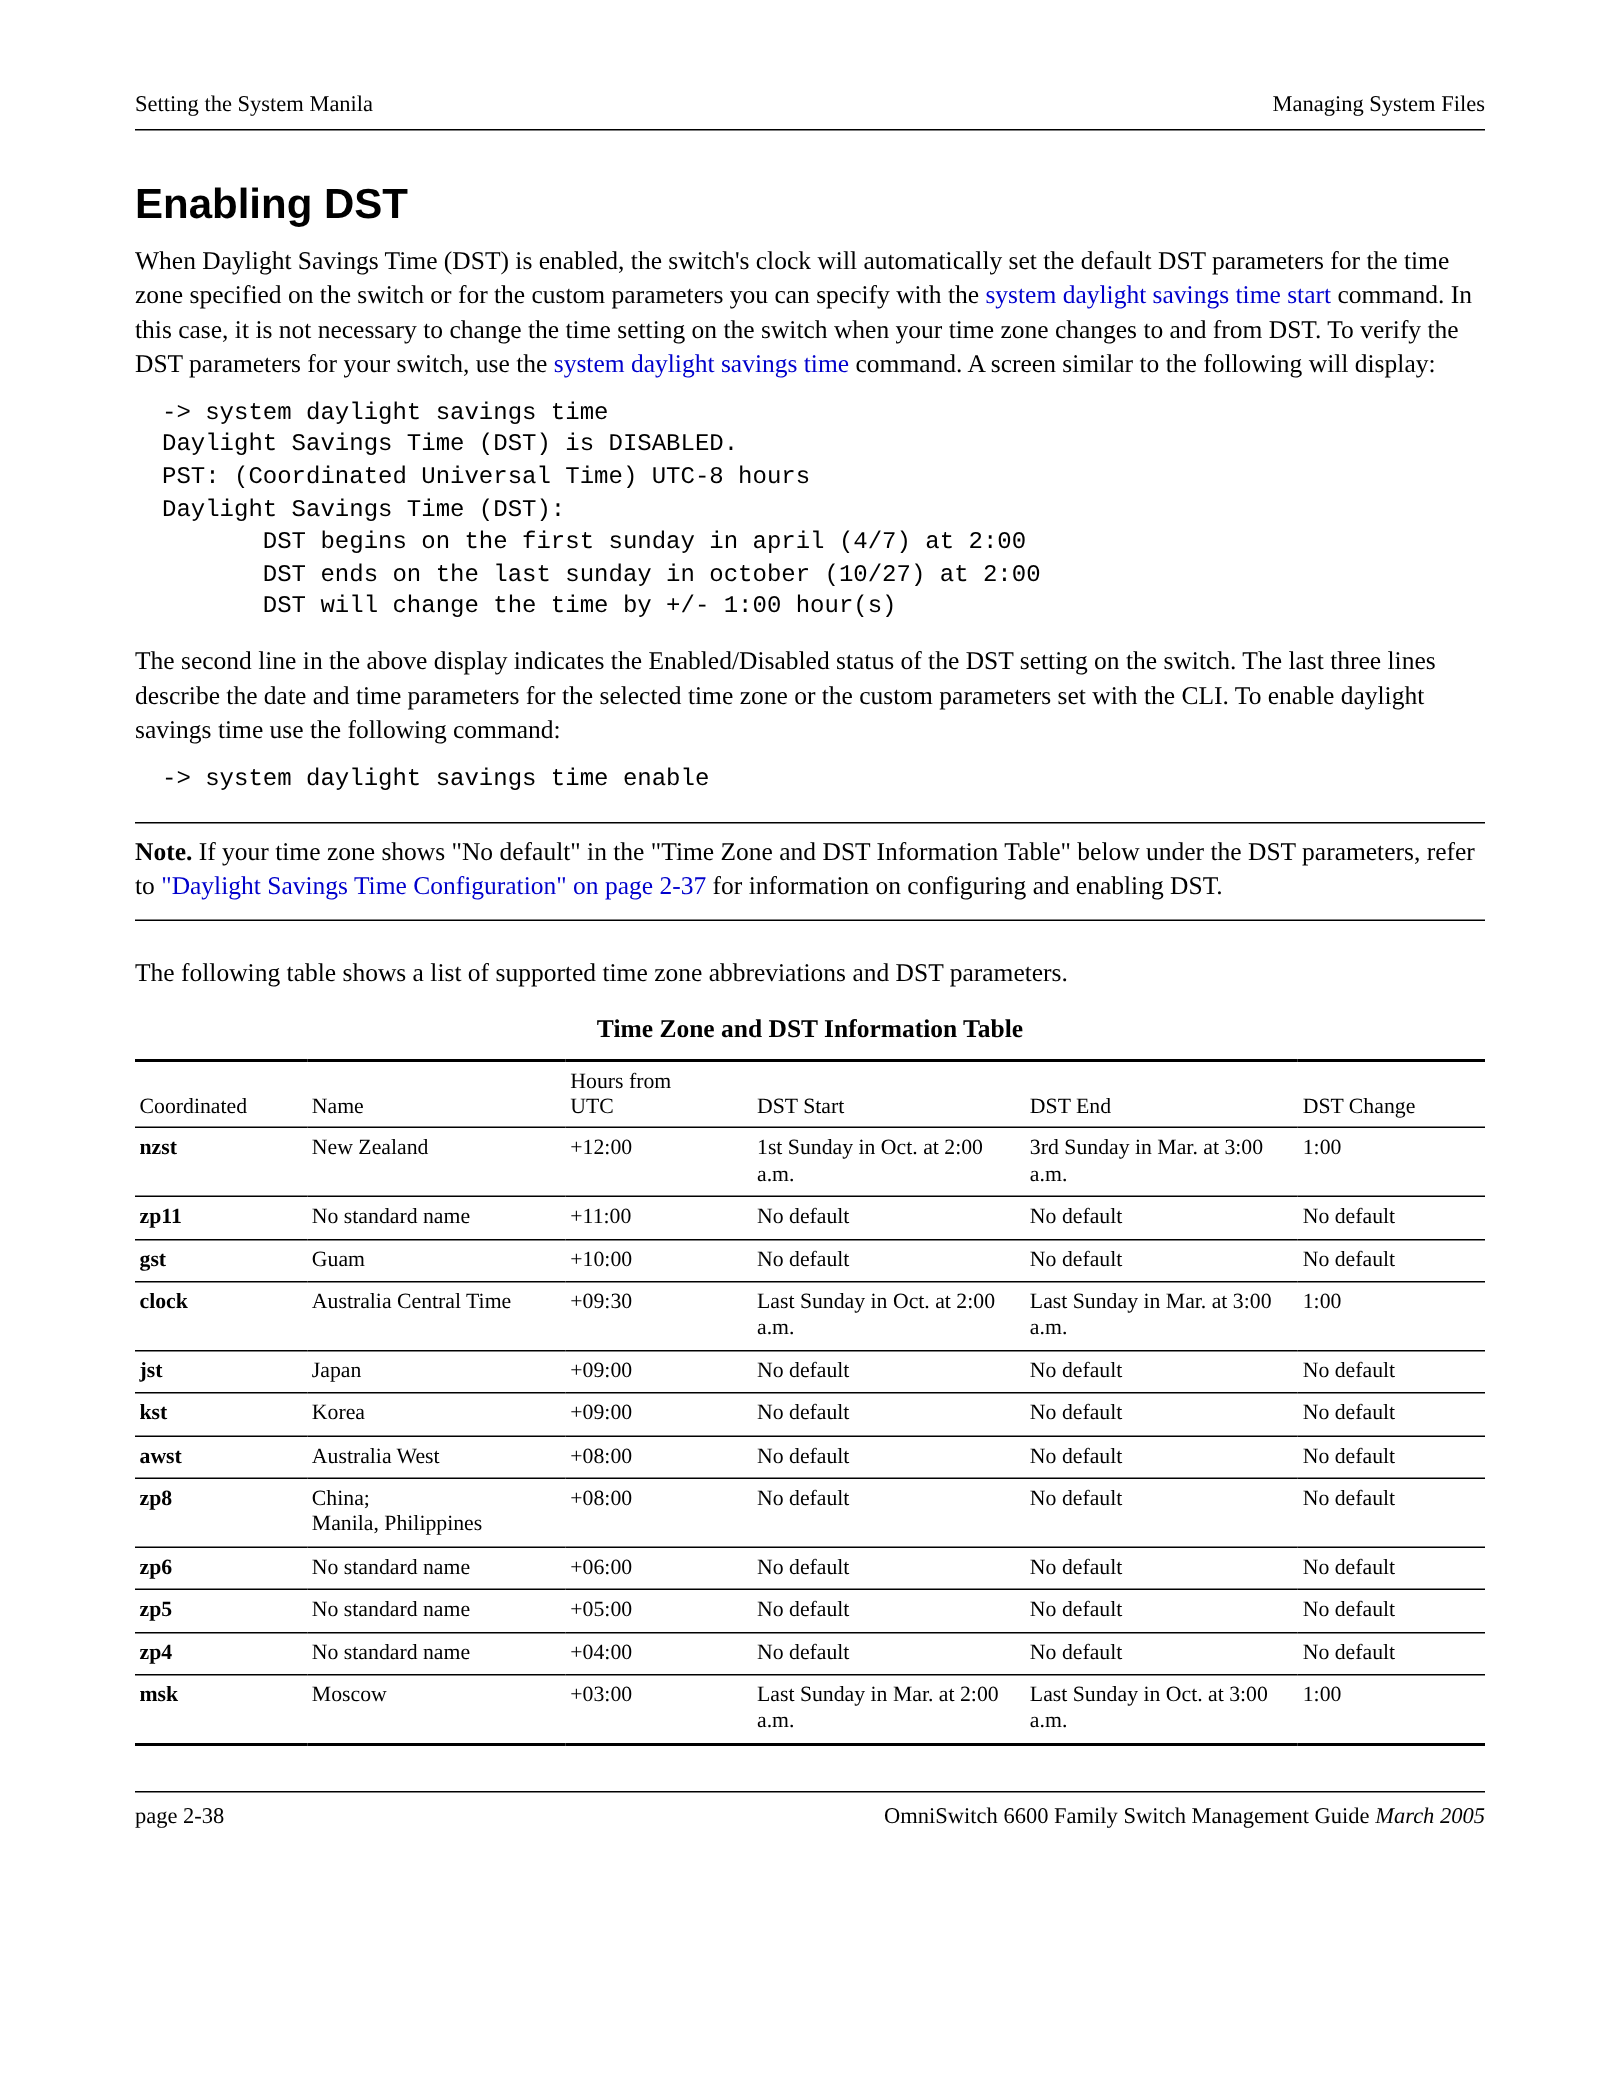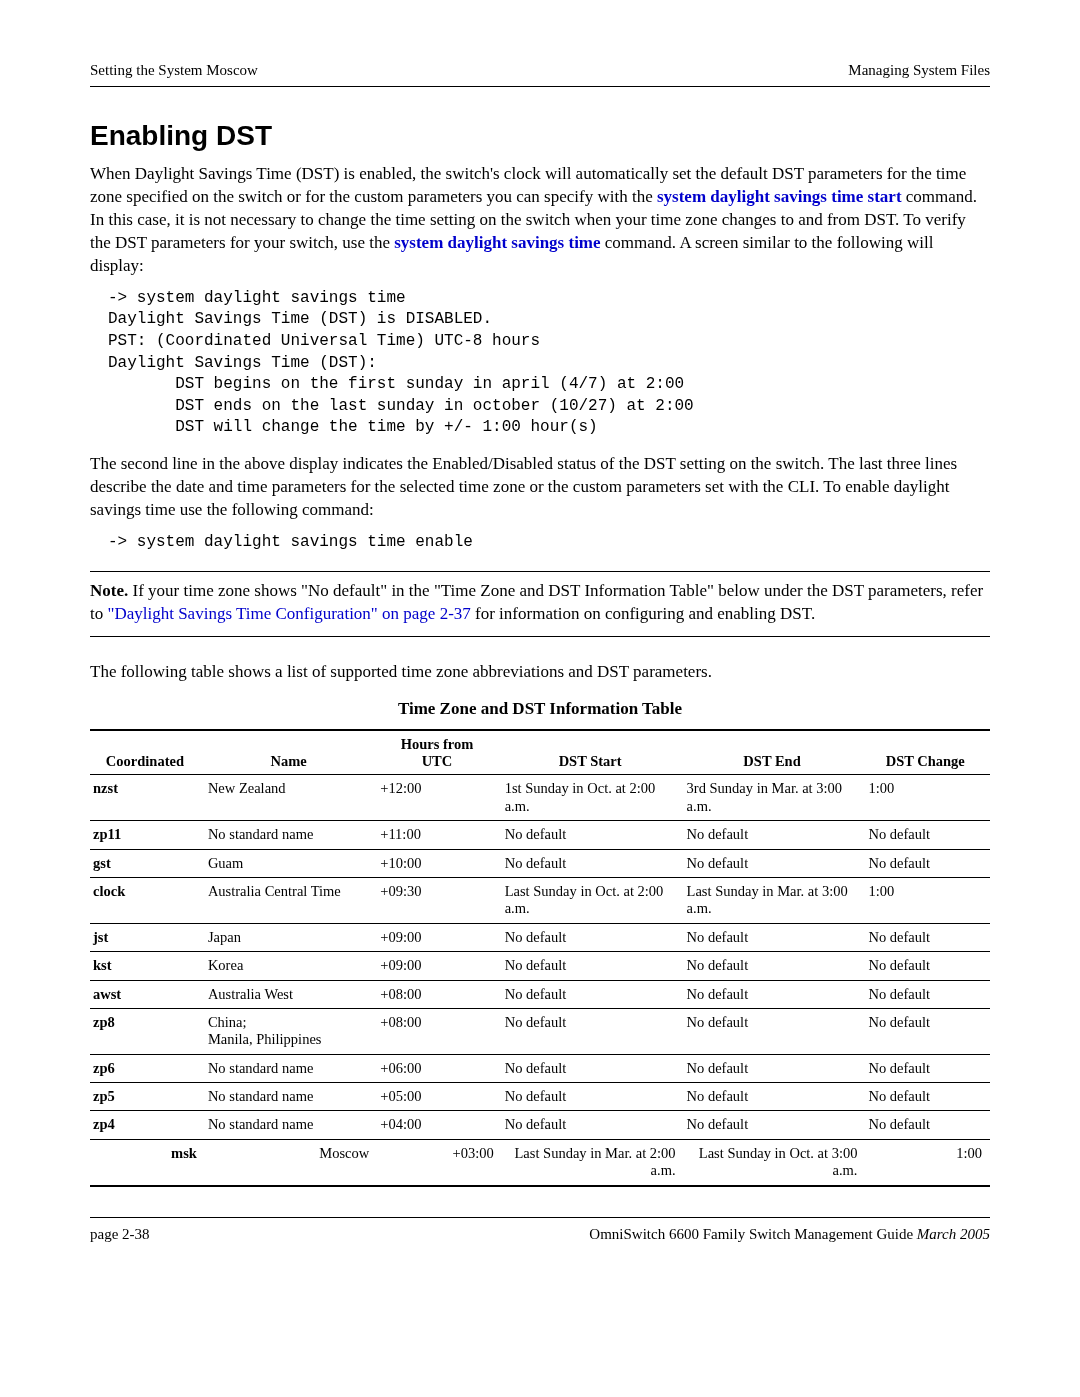--- a/index.html
+++ b/index.html
@@ -34,21 +34,21 @@
     font-weight: bold;
     font-size: 28px;
     margin: 0 0 8px 0;
   }
   .body-para {
     margin: 0 0 10px 0;
     text-align: left;
   }
   .link {
     color: #0000cc;
-    font-weight: bold;
+    font-weight: normal;
   }
   .code-block {
     font-family: Liberation Mono, monospace;
     font-size: 16px;
     white-space: pre;
     margin: 10px 0 14px 18px;
     line-height: 1.35;
   }
   .note-rule {
     border: none;
@@ -66,63 +66,62 @@
     font-size: 17px;
     margin: 14px 0 8px 0;
   }
   table.dst {
     border-collapse: collapse;
     width: 100%;
     font-size: 14.5px;
     font-family: "Times New Roman", Times, serif;
   }
   table.dst th {
-    text-align: center;
-    font-weight: bold;
+    text-align: left;
+    font-weight: normal;
     padding: 5px 8px 5px 3px;
     border-bottom: 1px solid #000;
     vertical-align: bottom;
     line-height: 1.15;
   }
   table.dst thead tr {
     border-top: 2px solid #000;
   }
   table.dst td {
     padding: 5px 8px 5px 3px;
     border-bottom: 0.5px solid #000;
     vertical-align: top;
     line-height: 1.2;
   }
   table.dst td.abbr {
     font-weight: bold;
   }
   table.dst tr:last-child td {
     border-bottom: 2px solid #000;
-    text-align: right;
   }
   .running-footer {
     display: flex;
     justify-content: space-between;
     font-size: 15px;
   }
   .footer-right .ital {
     font-style: italic;
   }
   .col-abbr { width: 12%; }
   .col-name { width: 18%; }
   .col-utc  { width: 13%; }
   .col-start{ width: 19%; }
   .col-end  { width: 19%; }
   .col-chg  { width: 13%; }
 </style>
 </head>
 <body>
 
 <div class="running-header">
-  <span>Setting the System Moscow</span>
+  <span>Setting the System Manila</span>
   <span>Managing System Files</span>
 </div>
 <hr class="hr-thin">
 
 <h2>Enabling DST</h2>
 
 <p class="body-para">
   <span>When Daylight Savings Time (DST) is enabled, the switch's clock will automatically set the default DST parameters for the time zone specified on the switch or for the custom parameters you can specify with the </span><span class="link">system daylight savings time start</span><span> command. In this case, it is not necessary to change the time setting on the switch when your time zone changes to and from DST. To verify the DST parameters for your switch, use the </span><span class="link">system daylight savings time</span><span> command. A screen similar to the following will display:</span>
 </p>
 

